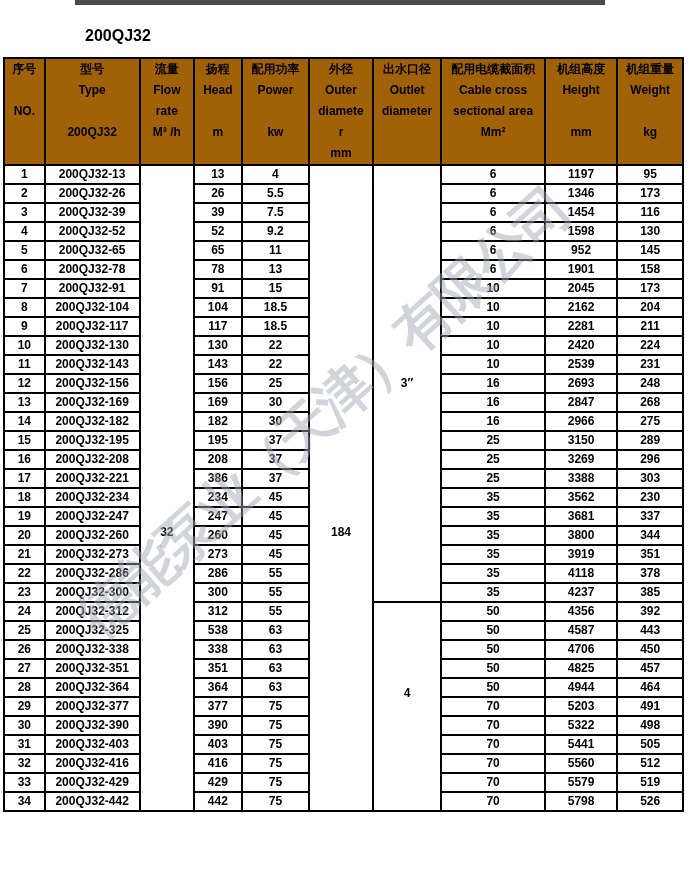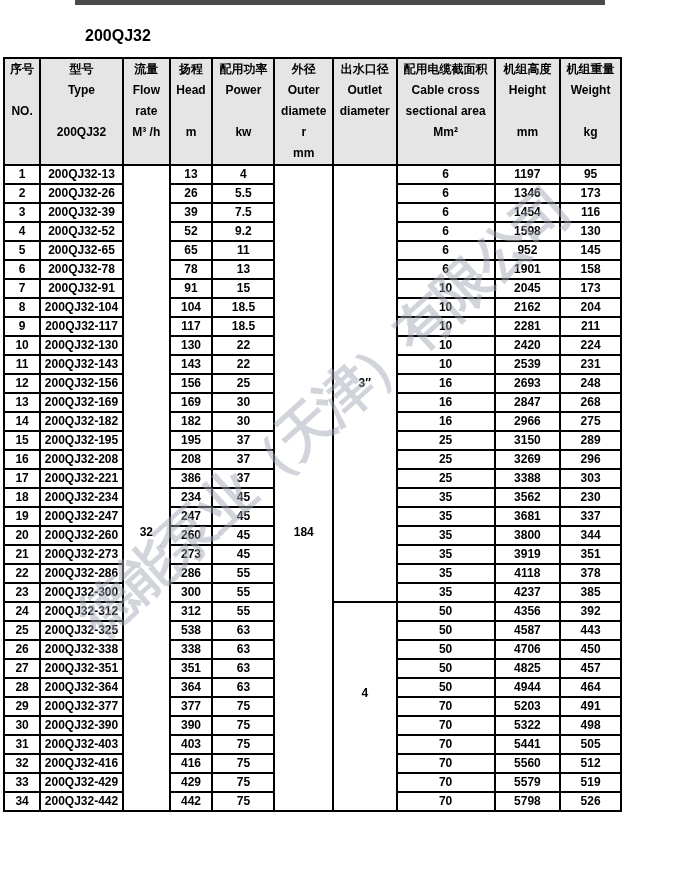--- a/index.html
+++ b/index.html
@@ -1,30 +1,30 @@
 <!DOCTYPE html>
 <html><head>
 <meta charset="utf-8">
 <style>
   html,body{margin:0;padding:0;background:#fff;}
   #screen{
-    position:relative;width:622px;height:881px;overflow:hidden;background:#ffffff;
+    position:relative;width:684px;height:881px;overflow:hidden;background:#ffffff;
     font-family:"Liberation Sans",sans-serif;font-weight:bold;color:#000;
   }
   
   #topbar{position:absolute;left:75px;top:0;width:530px;height:5px;background:#4a4a4a;}
   
   #title{position:absolute;left:85px;top:27px;font-size:16px;font-weight:bold;letter-spacing:0;}
   
   #spec-table{position:absolute;left:3px;top:57px;border-collapse:collapse;table-layout:fixed;}
   #spec-table th,#spec-table td{
     border:2px solid #000;padding:0;margin:0;text-align:center;vertical-align:middle;
     font-weight:bold;overflow:hidden;
   }
-  #spec-table thead th{background:#e5e5e5;height:105px;vertical-align:top;}
+  #spec-table thead th{background:#a16207;height:105px;vertical-align:top;}
   .hl{height:21px;line-height:21px;font-size:12px;white-space:nowrap;}
   #spec-table tbody td{font-size:12px;height:17px;line-height:17px;background:#ffffff;}
   tr.blue td.stripe{background:#b7e0f3;}
   td.merged{background:#ffffff;vertical-align:middle;font-size:12px;}
   td.merged .shift-down{position:relative;top:44px;display:block;}
   td.outlet-a{border-bottom:1px solid #8a8a8a;}
   td.outlet-b{border-top:1px solid #8a8a8a;}
   td.outlet-b .shift-up{position:relative;top:-13px;display:block;}
   
   #wm-diagonal{

